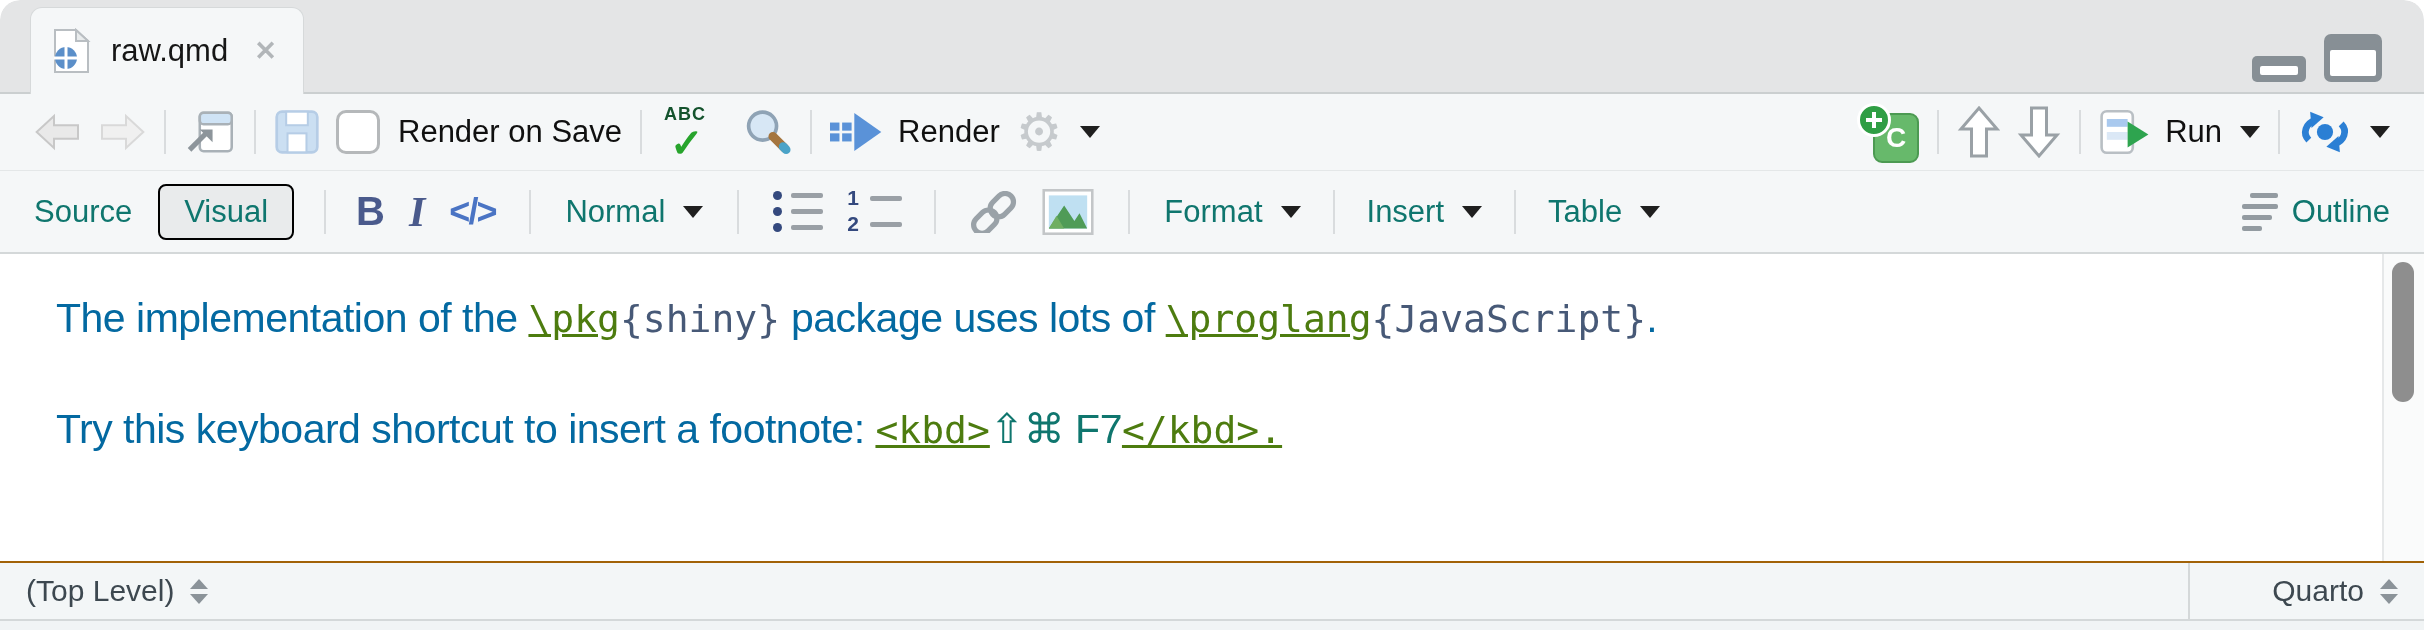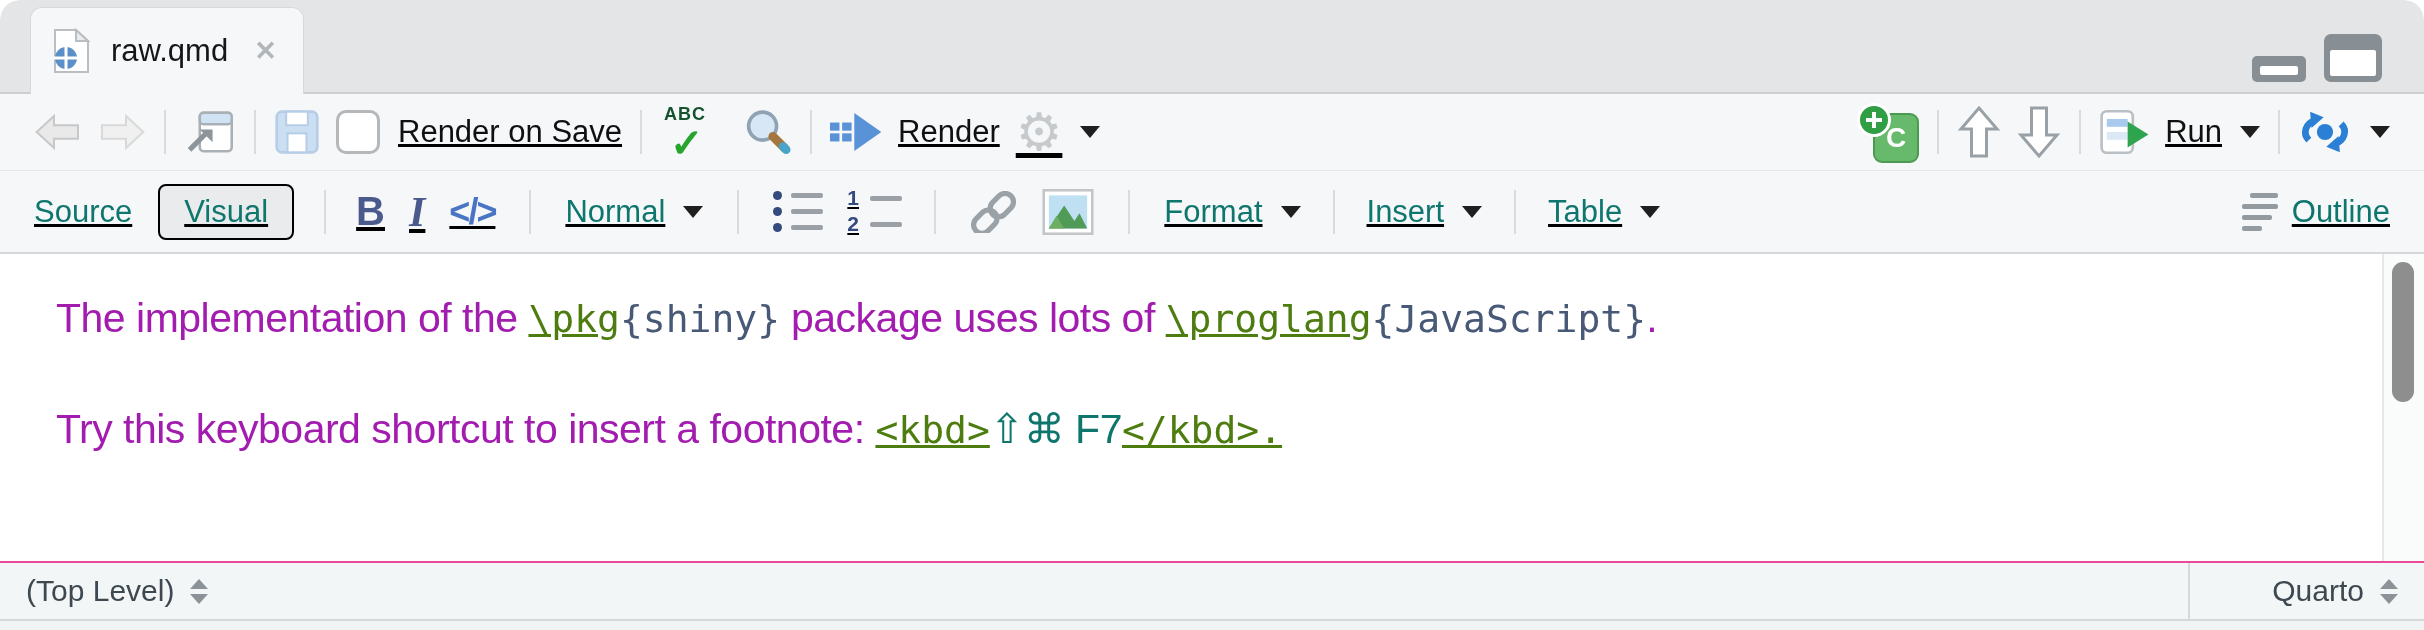--- a/index.html
+++ b/index.html
@@ -18,21 +18,21 @@
   .minbtn{width:54px;height:26px;background:#878f95;border-radius:5px;position:relative;}
   .minbtn>div{position:absolute;left:8px;top:10px;width:38px;height:9px;background:#fff;border-radius:2px;}
   .maxbtn{width:58px;height:48px;background:#878f95;border-radius:7px;position:relative;}
   .maxbtn>div{position:absolute;left:6px;top:16px;width:46px;height:26px;background:#fff;border-radius:2px;}
 
   
   .toolbar{display:flex;align-items:center;background:#f5f7f8;padding:0 26px;}
   .tb1{height:76px;border-bottom:1px solid #e4e7e8;}
   .tb2{height:81px;border-bottom:2px solid #d4d8d9;}
   .sep{width:2px;height:44px;background:#d9dcde;margin:0 10px;flex:0 0 auto;}
-  .tbtn{display:flex;align-items:center;gap:14px;flex:0 0 auto;margin:0 8px;text-decoration:underline;}
+  .tbtn{display:flex;align-items:center;gap:14px;flex:0 0 auto;margin:0 8px;}
   .tb-label{font-size:31px;color:#101010;white-space:nowrap;}
   .tb2 .tb-label{color:#0f766e;}
   .caret{width:0;height:0;border-left:10px solid transparent;border-right:10px solid transparent;
     border-top:12px solid #1f1f1f;margin-left:4px;}
   .right-group{margin-left:auto;display:flex;align-items:center;}
 
   .checkbox{width:38px;height:38px;background:#fff;border:3px solid #b5b8ba;border-radius:10px;}
 
   .visual-btn{background:#e9ebec;border:2px solid #000000;border-radius:8px;padding:8px 24px;}
   .bold-glyph{font-size:40px;font-weight:800;color:#4a5a8c;}
@@ -51,29 +51,29 @@
   .listicon .ln{width:32px;height:5px;background:#9aa0a6;border-radius:2px;}
 
   .outline-icon{display:flex;flex-direction:column;gap:6px;align-items:flex-start;}
   .outline-icon div{height:5px;background:#939ba1;border-radius:2px;}
 
   
   .content{position:relative;height:307px;background:#fff;}
   .doc{position:absolute;inset:0;right:40px;padding:42px 0 0 56px;}
   .doc p{margin:0 0 0 0;font-size:41px;letter-spacing:-0.5px;color:#1a1a1a;line-height:1.1;}
   .doc p + p{margin-top:66px;}
-  .seg-text{color:#a21caf;margin-top:26px;}
+  .seg-text{color:#0369a1;margin-top:26px;}
   .seg-tag{font-family:"DejaVu Sans Mono",monospace;font-size:38px;color:#4d7c0f;letter-spacing:0;text-decoration:underline;}
   .seg-code{font-family:"DejaVu Sans Mono",monospace;font-size:38px;color:#475977;letter-spacing:0;}
   .seg-keys{color:#0f766e;}
   .vscroll{position:absolute;top:0;right:0;width:40px;height:100%;background:#fafbfb;border-left:2px solid #e6e8e9;}
   .vthumb{position:absolute;top:8px;left:8px;width:22px;height:140px;background:#8e8e8e;border-radius:12px;}
 
   
-  .statusbar{height:56px;background:#f3f6f7;border-top:2px solid #ec4899;border-bottom:2px solid #d4d8d9;
+  .statusbar{height:56px;background:#f3f6f7;border-top:2px solid #a16207;border-bottom:2px solid #d4d8d9;
     display:flex;align-items:center;}
   .status-cell{display:flex;align-items:center;gap:16px;font-size:30px;color:#3d4850;padding:0 26px;height:100%;}
   .status-right{margin-left:auto;border-left:2px solid #d4d8d9;width:182px;justify-content:flex-end;}
   .sorter{display:flex;flex-direction:column;gap:5px;align-items:center;}
   .sorter .up{width:0;height:0;border-left:9px solid transparent;border-right:9px solid transparent;border-bottom:10px solid #8b9399;}
   .sorter .dn{width:0;height:0;border-left:9px solid transparent;border-right:9px solid transparent;border-top:10px solid #8b9399;}
   .understrip{height:13px;background:#f1f4f5;}
 </style>
 </head>
 <body>

